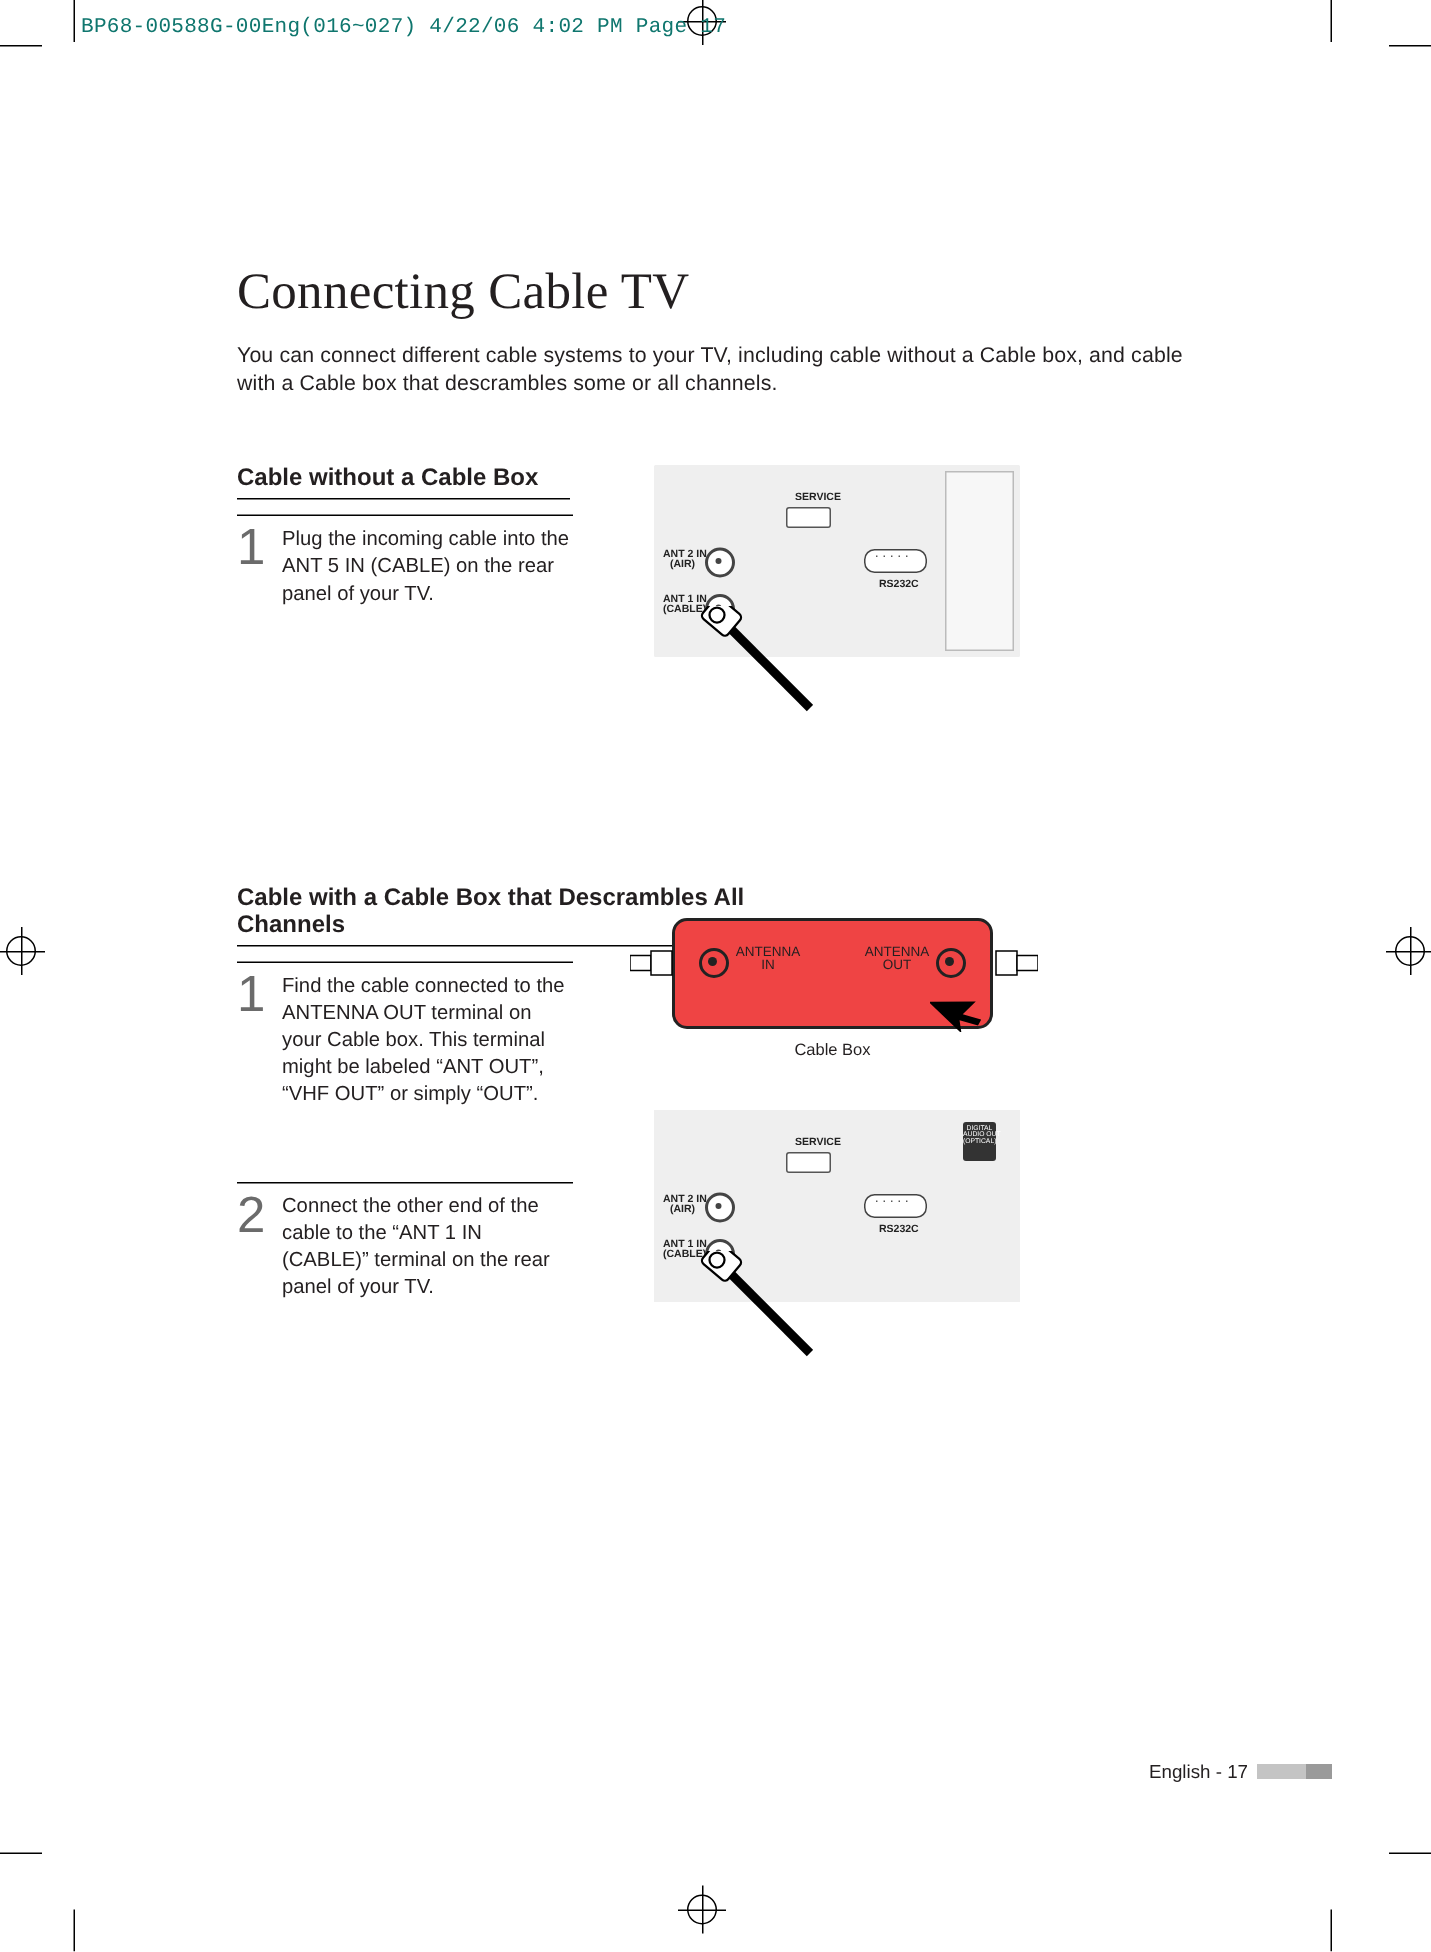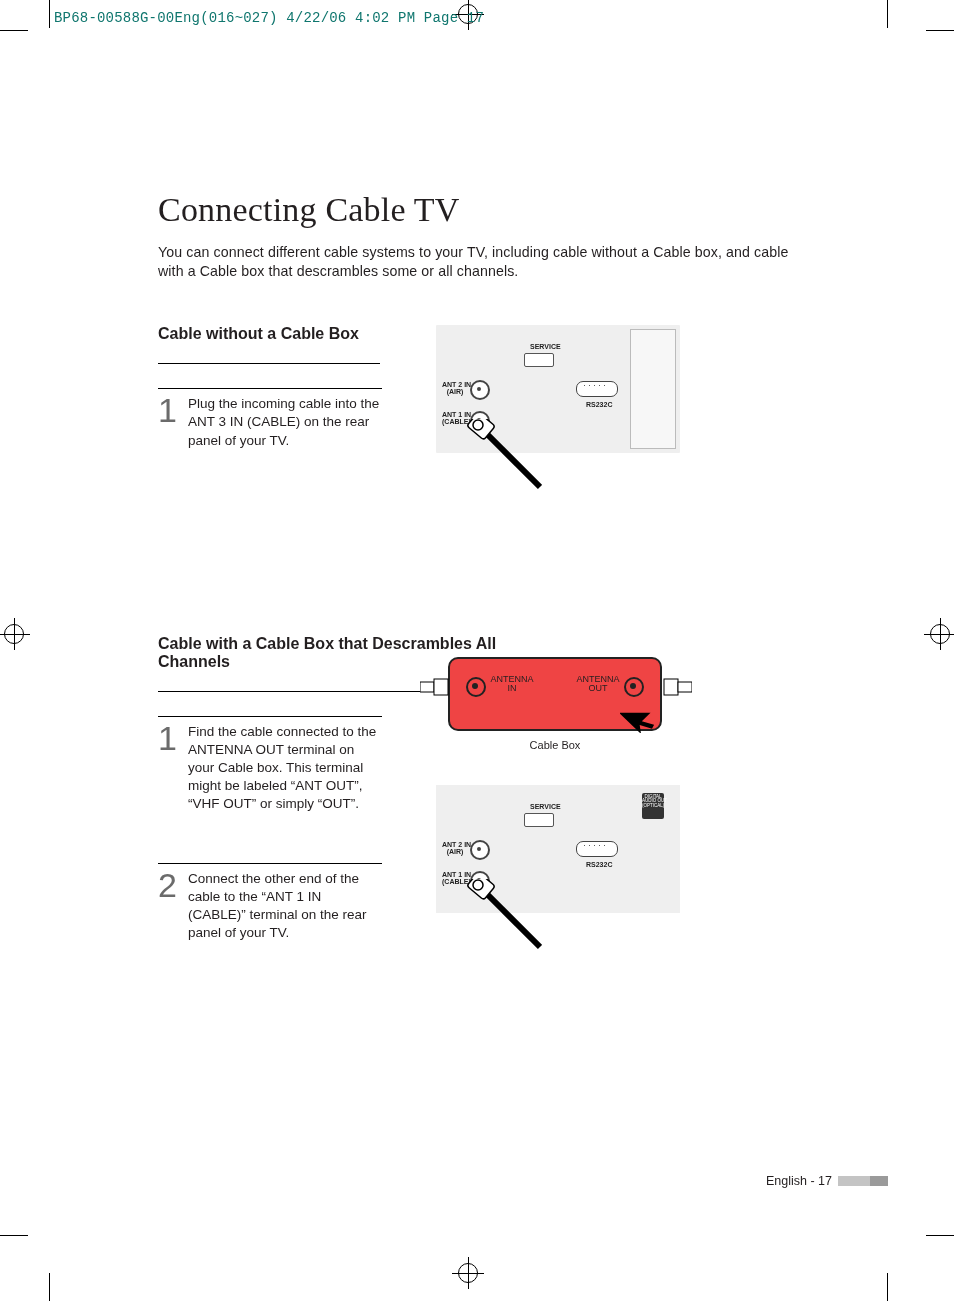--- a/index.html
+++ b/index.html
@@ -39,21 +39,21 @@
     left: 54px;
     font-family: "Courier New", monospace;
     font-size: 14px;
     letter-spacing: 0.2px;
     color: #0f766e;
   }
 
   .page {
     position: absolute;
     left: 50px;
-    top: 33px;
+    top: 18px;
     width: 836px;
     height: 1205px;
   }
 
   .content {
     position: absolute;
     left: 108px;
     top: 158px;
     width: 700px;
   }
@@ -71,22 +71,22 @@
     line-height: 1.35;
     letter-spacing: 0.1px;
     margin-bottom: 44px;
     max-width: 640px;
   }
 
   .subhead {
     font-weight: 700;
     font-size: 16px;
     border-bottom: 1.5px solid #000;
-    padding-bottom: 20px;
-    margin-bottom: 24px;
+    padding-bottom: 4px;
+    margin-bottom: 10px;
     width: 222px;
   }
 
   .step-row {
     display: flex;
     align-items: flex-start;
     gap: 10px;
     border-top: 0.8px solid #000;
     padding-top: 6px;
     width: 224px;
@@ -203,21 +203,21 @@
 
 <div class="page">
   <div class="content">
     <h1>Connecting Cable TV</h1>
     <div class="intro">You can connect different cable systems to your TV, including cable without a Cable box, and cable with a Cable box that descrambles some or all channels.</div>
 
     <div class="sec1">
       <div class="subhead">Cable without a Cable Box</div>
       <div class="step-row">
         <div class="step-num">1</div>
-        <div class="step-text">Plug the incoming cable into the ANT 3 IN (CABLE) on the rear panel of your TV.</div>
+        <div class="step-text">Plug the incoming cable into the ANT 5 IN (CABLE) on the rear panel of your TV.</div>
       </div>
 
       <div class="diagram dia1">
         <div class="dia-label" style="left:94px; top:18px;">SERVICE</div>
         <div class="service-slot" style="left:88px; top:28px;"></div>
         <div class="dia-label" style="left:6px; top:56px; width:26px; white-space:pre;">ANT 2 IN
 (AIR)</div>
         <div class="ant-jack" style="left:34px; top:55px;"></div>
         <div class="dia-label" style="left:6px; top:86px; width:26px; white-space:pre;">ANT 1 IN
 (CABLE)</div>

